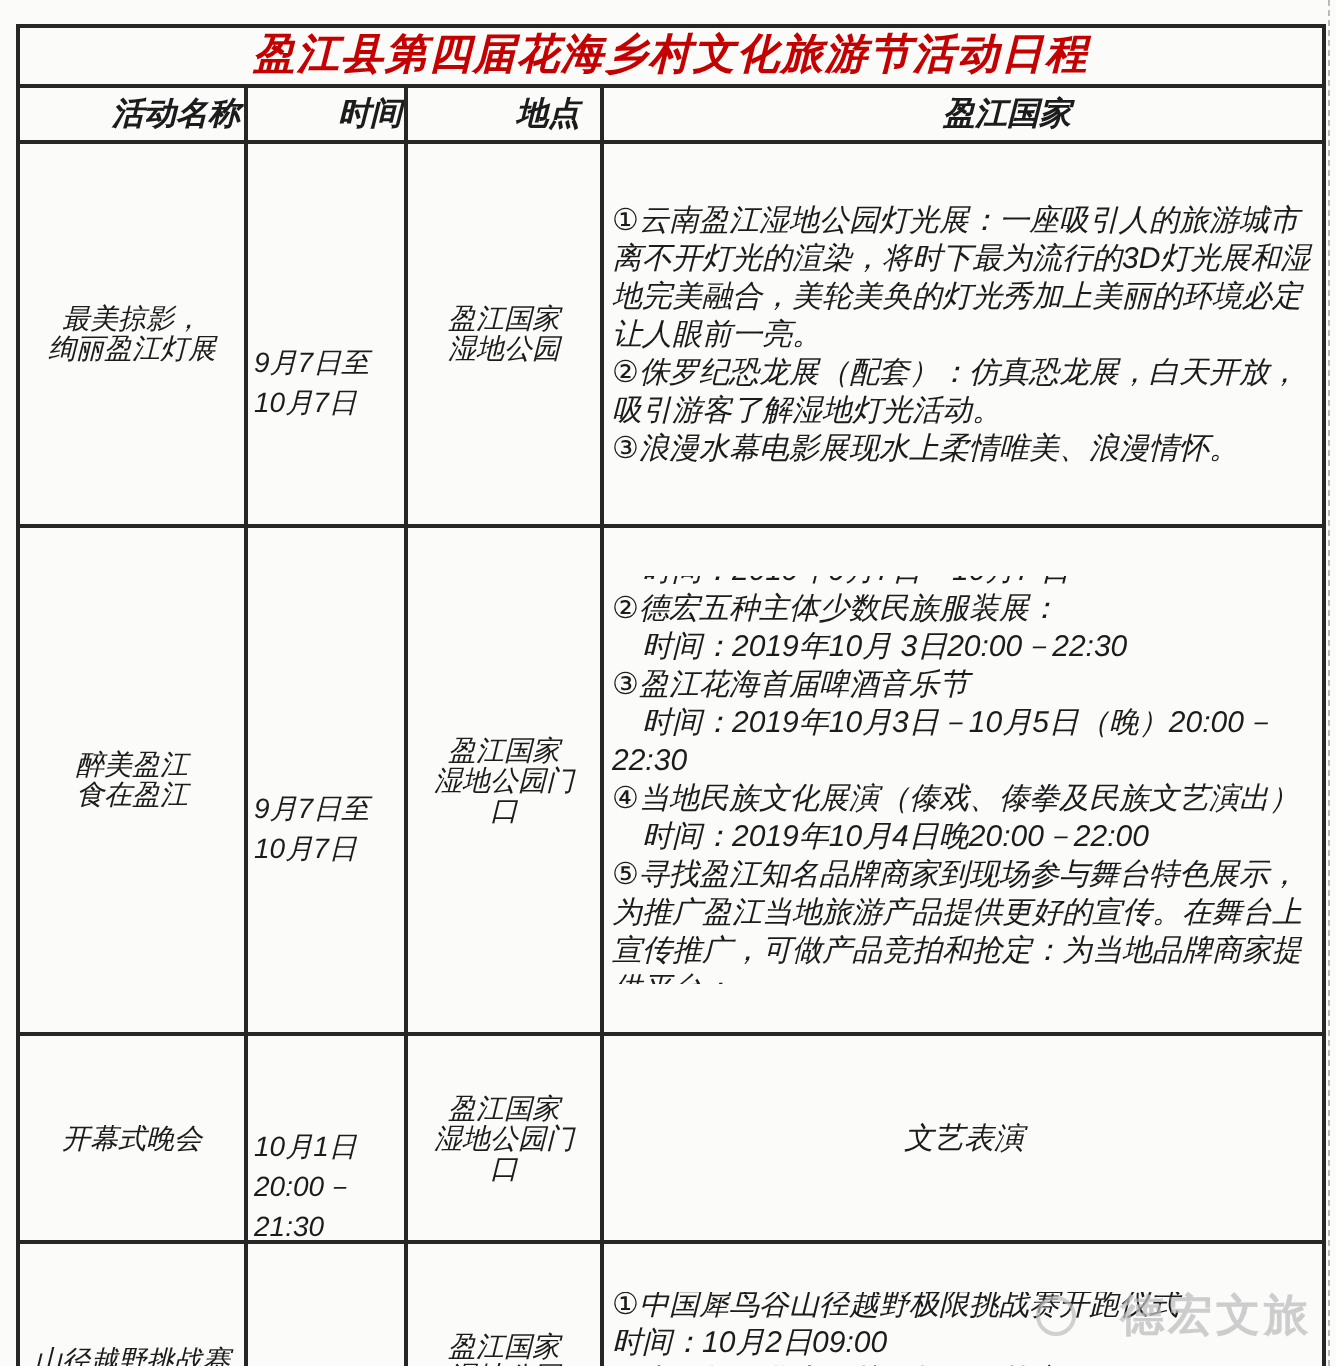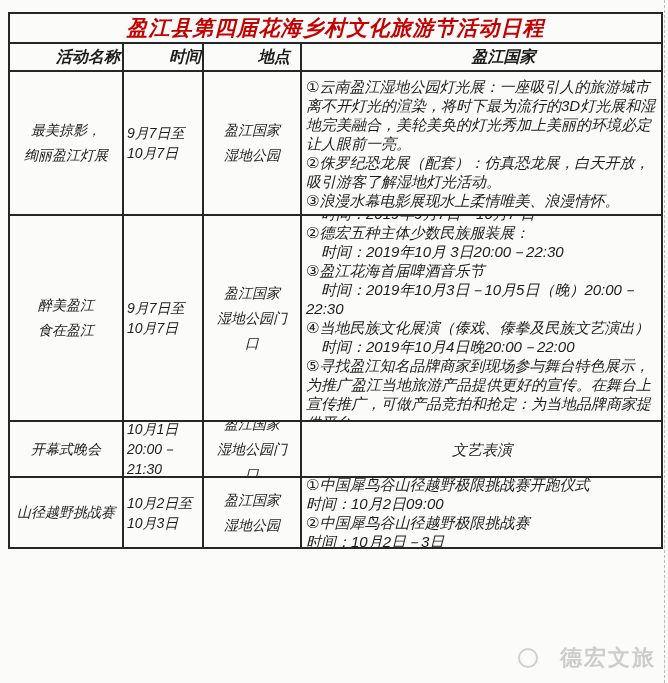--- a/index.html
+++ b/index.html
@@ -28,23 +28,23 @@
   .title-cell .cb { height:28px; align-items:center; }
   .title-text {
     color:#c40000; font-weight:bold; font-size:21px;
     letter-spacing:1px; line-height:26px;
   }
   
   th .cb { height:26px; align-items:center; }
   th { font-size:16px; font-weight:bold;padding-left:44px; }
   
   .name-cell .cb, .place-cell .cb { align-items:center; text-align:center; }
-  .name-cell, .place-cell { font-size:14px; line-height:25px; }
+  .name-cell, .place-cell { font-size:14px; line-height:15px; }
   .time-cell { font-size:14px; line-height:20px; }
-  .time-cell .cb { align-items:flex-start; text-align:left; padding-left:3px; }
+  .time-cell .cb { align-items:flex-start; text-align:left; padding-left:3px;margin-top:48px; }
   .content-cell { font-size:15px; line-height:19px;margin-left:27px; }
   .content-cell .cb { align-items:flex-start; text-align:left; padding:1px 3px 1px 4px; }
   .content-cell.center .cb { align-items:center; text-align:center; }
   
   .r1 .cb { height:142px; }
   .r2 .cb { height:204px; }
   .r3 .cb { height:54px; }
   .r4 .cb { height:69px; }
   .r5 .cb { height:44px; }
   

